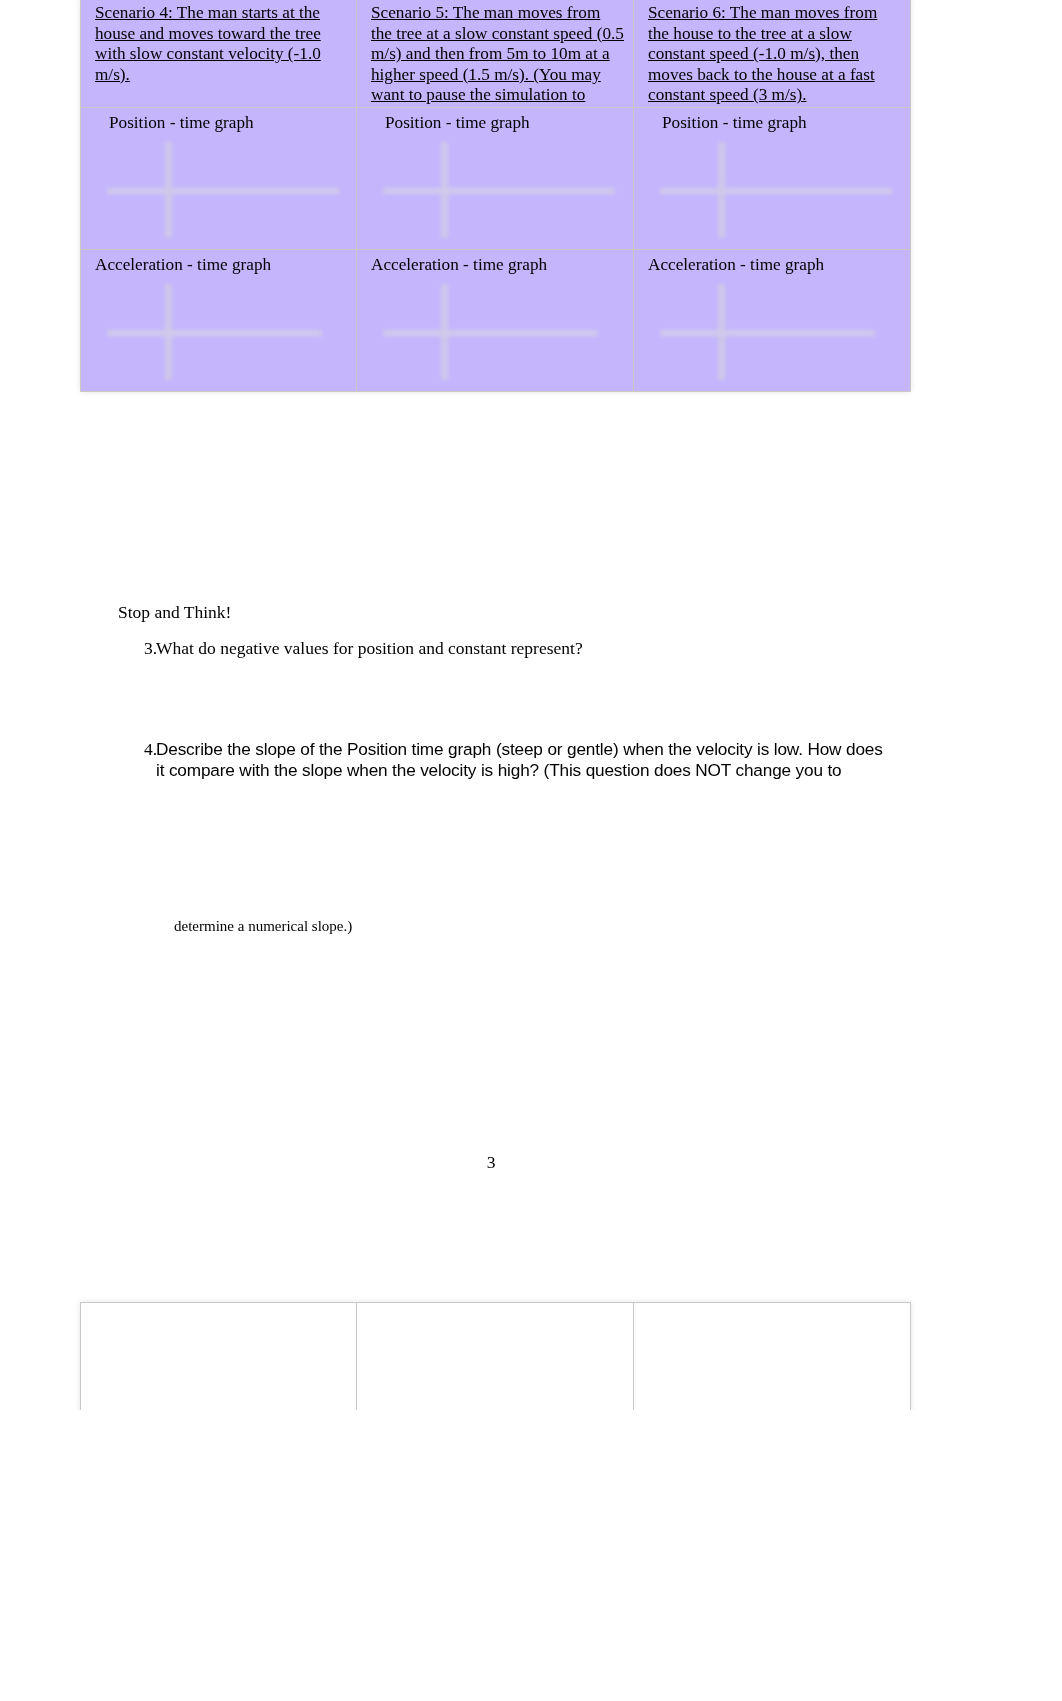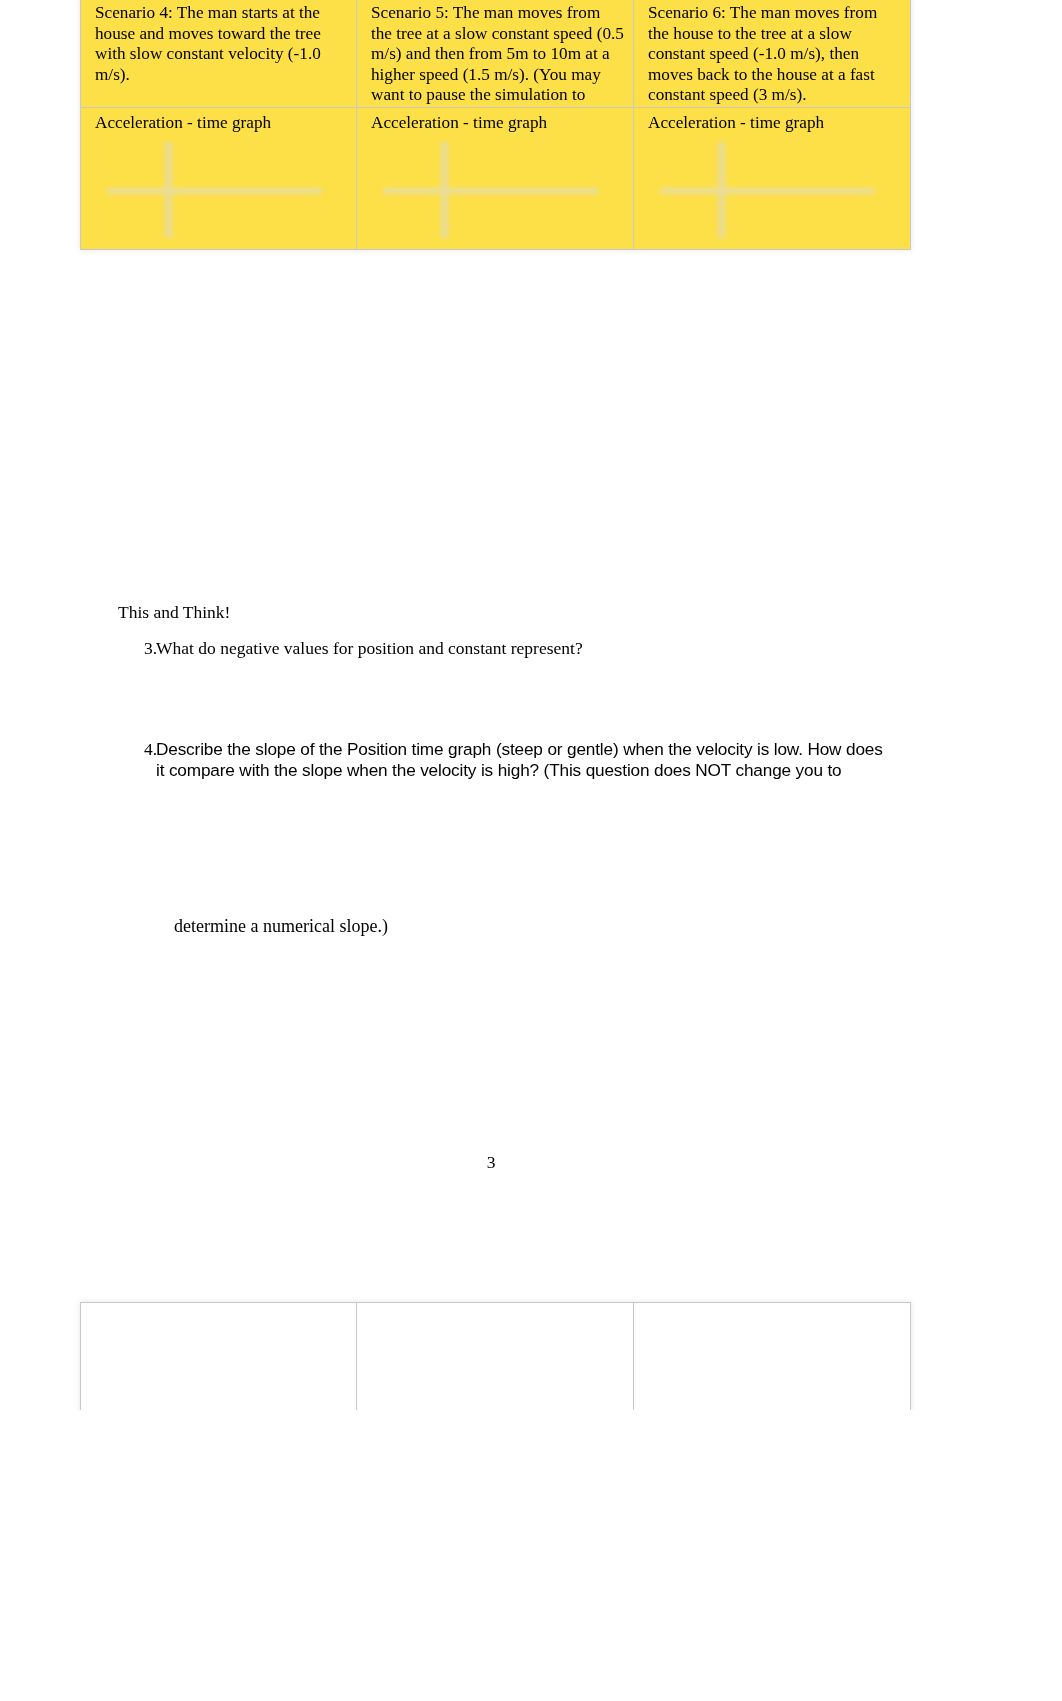--- a/index.html
+++ b/index.html
@@ -24,21 +24,22 @@
     width: 830px;
     border-collapse: collapse;
     table-layout: fixed;
     background: #fff;
     box-shadow: 0 0 6px rgba(0,0,0,0.10);
   }
   .scenario-table td {
     border: 1px solid #c9c9c9;
     vertical-align: top;
     padding: 0;
-    background: #fde047;
+    background: #c4b5fd;
+    text-decoration: underline;
   }
   .col-a { width: 276px; }
   .col-b { width: 277px; }
   .col-c { width: 277px; }
 
   .scen-desc {
     padding: 4px 9px 6px 14px;
     font-size: 17.2px;
     line-height: 20.6px;
     height: 108px;
@@ -128,21 +129,21 @@
     font-family: "Liberation Sans", "DejaVu Sans", sans-serif;
     font-stretch: condensed;
     font-size: 17.2px;
     line-height: 20.5px;
     letter-spacing: -0.15px;
   }
   .q4-tail {
     position: absolute;
     left: 174px;
     top: 916px;
-    font-size: 18px;
+    font-size: 15px;
     line-height: 21px;
   }
 
   .page-number {
     position: absolute;
     left: 0;
     top: 1152px;
     width: 982px;
     text-align: center;
     font-size: 17.5px;
@@ -190,20 +191,43 @@
         <div class="scen-desc">Scenario 4:   The man starts at the house and moves toward the tree with slow constant velocity (-1.0 m/s).</div>
       </td>
       <td>
         <div class="scen-desc">Scenario 5:   The man moves from the tree at a slow constant speed (0.5 m/s) and then from 5m to 10m at a higher speed (1.5 m/s).  (You may want to pause the simulation to change the velocity values.)</div>
       </td>
       <td>
         <div class="scen-desc">Scenario 6:   The man moves from the house to the tree at a slow constant speed (-1.0 m/s), then moves back to the house at a fast constant speed (3 m/s).</div>
       </td>
     </tr>
 
+    <tr>
+      <td class="graph-cell first">
+        <div class="graph-label indent">Position - time graph</div>
+        <div class="axes">
+          <div class="v-axis"></div>
+          <div class="h-axis"></div>
+        </div>
+      </td>
+      <td class="graph-cell first">
+        <div class="graph-label indent">Position - time graph</div>
+        <div class="axes">
+          <div class="v-axis"></div>
+          <div class="h-axis"></div>
+        </div>
+      </td>
+      <td class="graph-cell first">
+        <div class="graph-label indent">Position - time graph</div>
+        <div class="axes">
+          <div class="v-axis"></div>
+          <div class="h-axis"></div>
+        </div>
+      </td>
+    </tr>
 
 
     <tr>
       <td class="graph-cell">
         <div class="graph-label">Acceleration - time graph</div>
         <div class="axes">
           <div class="v-axis"></div>
           <div class="h-axis short"></div>
         </div>
       </td>
@@ -218,21 +242,21 @@
         <div class="graph-label">Acceleration - time graph</div>
         <div class="axes">
           <div class="v-axis"></div>
           <div class="h-axis short"></div>
         </div>
       </td>
     </tr>
   </tbody>
 </table>
 
-<div class="stop-think">This and Think!</div>
+<div class="stop-think">Stop and Think!</div>
 
 <div class="qlist">
   <div class="qitem q3">
     <span class="qnum">3.</span>
     <span class="qtext">What do negative values for position and constant represent?</span>
   </div>
   <div class="qitem q4">
     <span class="qnum">4.</span>
     <span class="qtext">Describe the slope of the Position  time graph (steep or gentle) when the velocity is low. How does it compare with the slope when the velocity is high? (This question does NOT change you to</span>
   </div>

